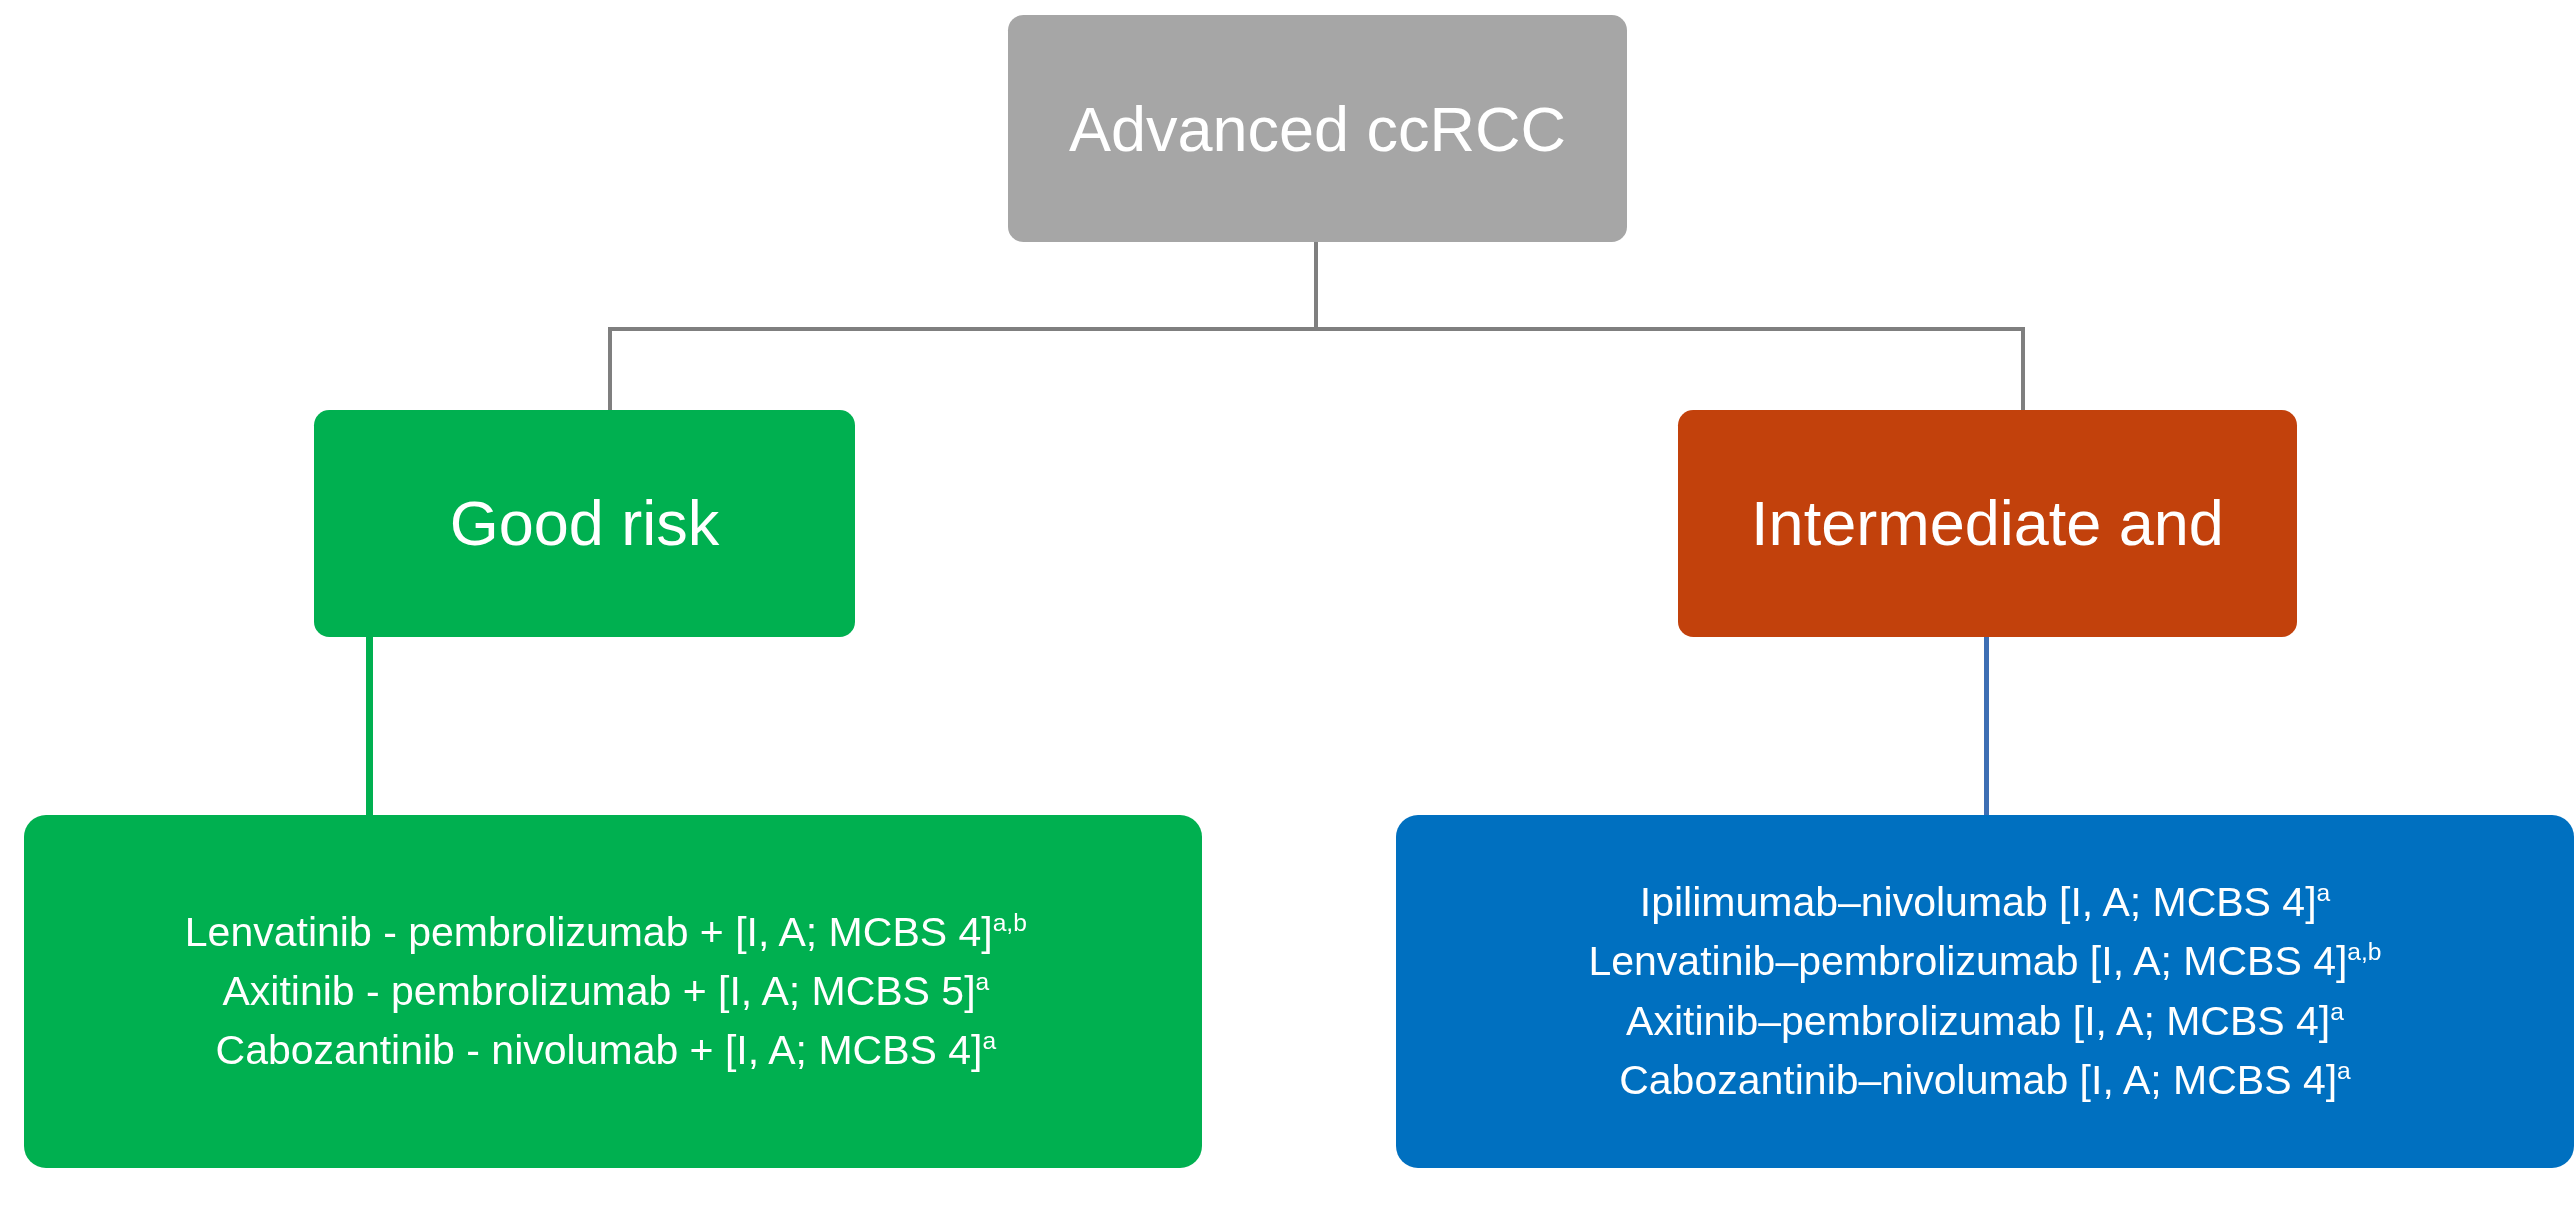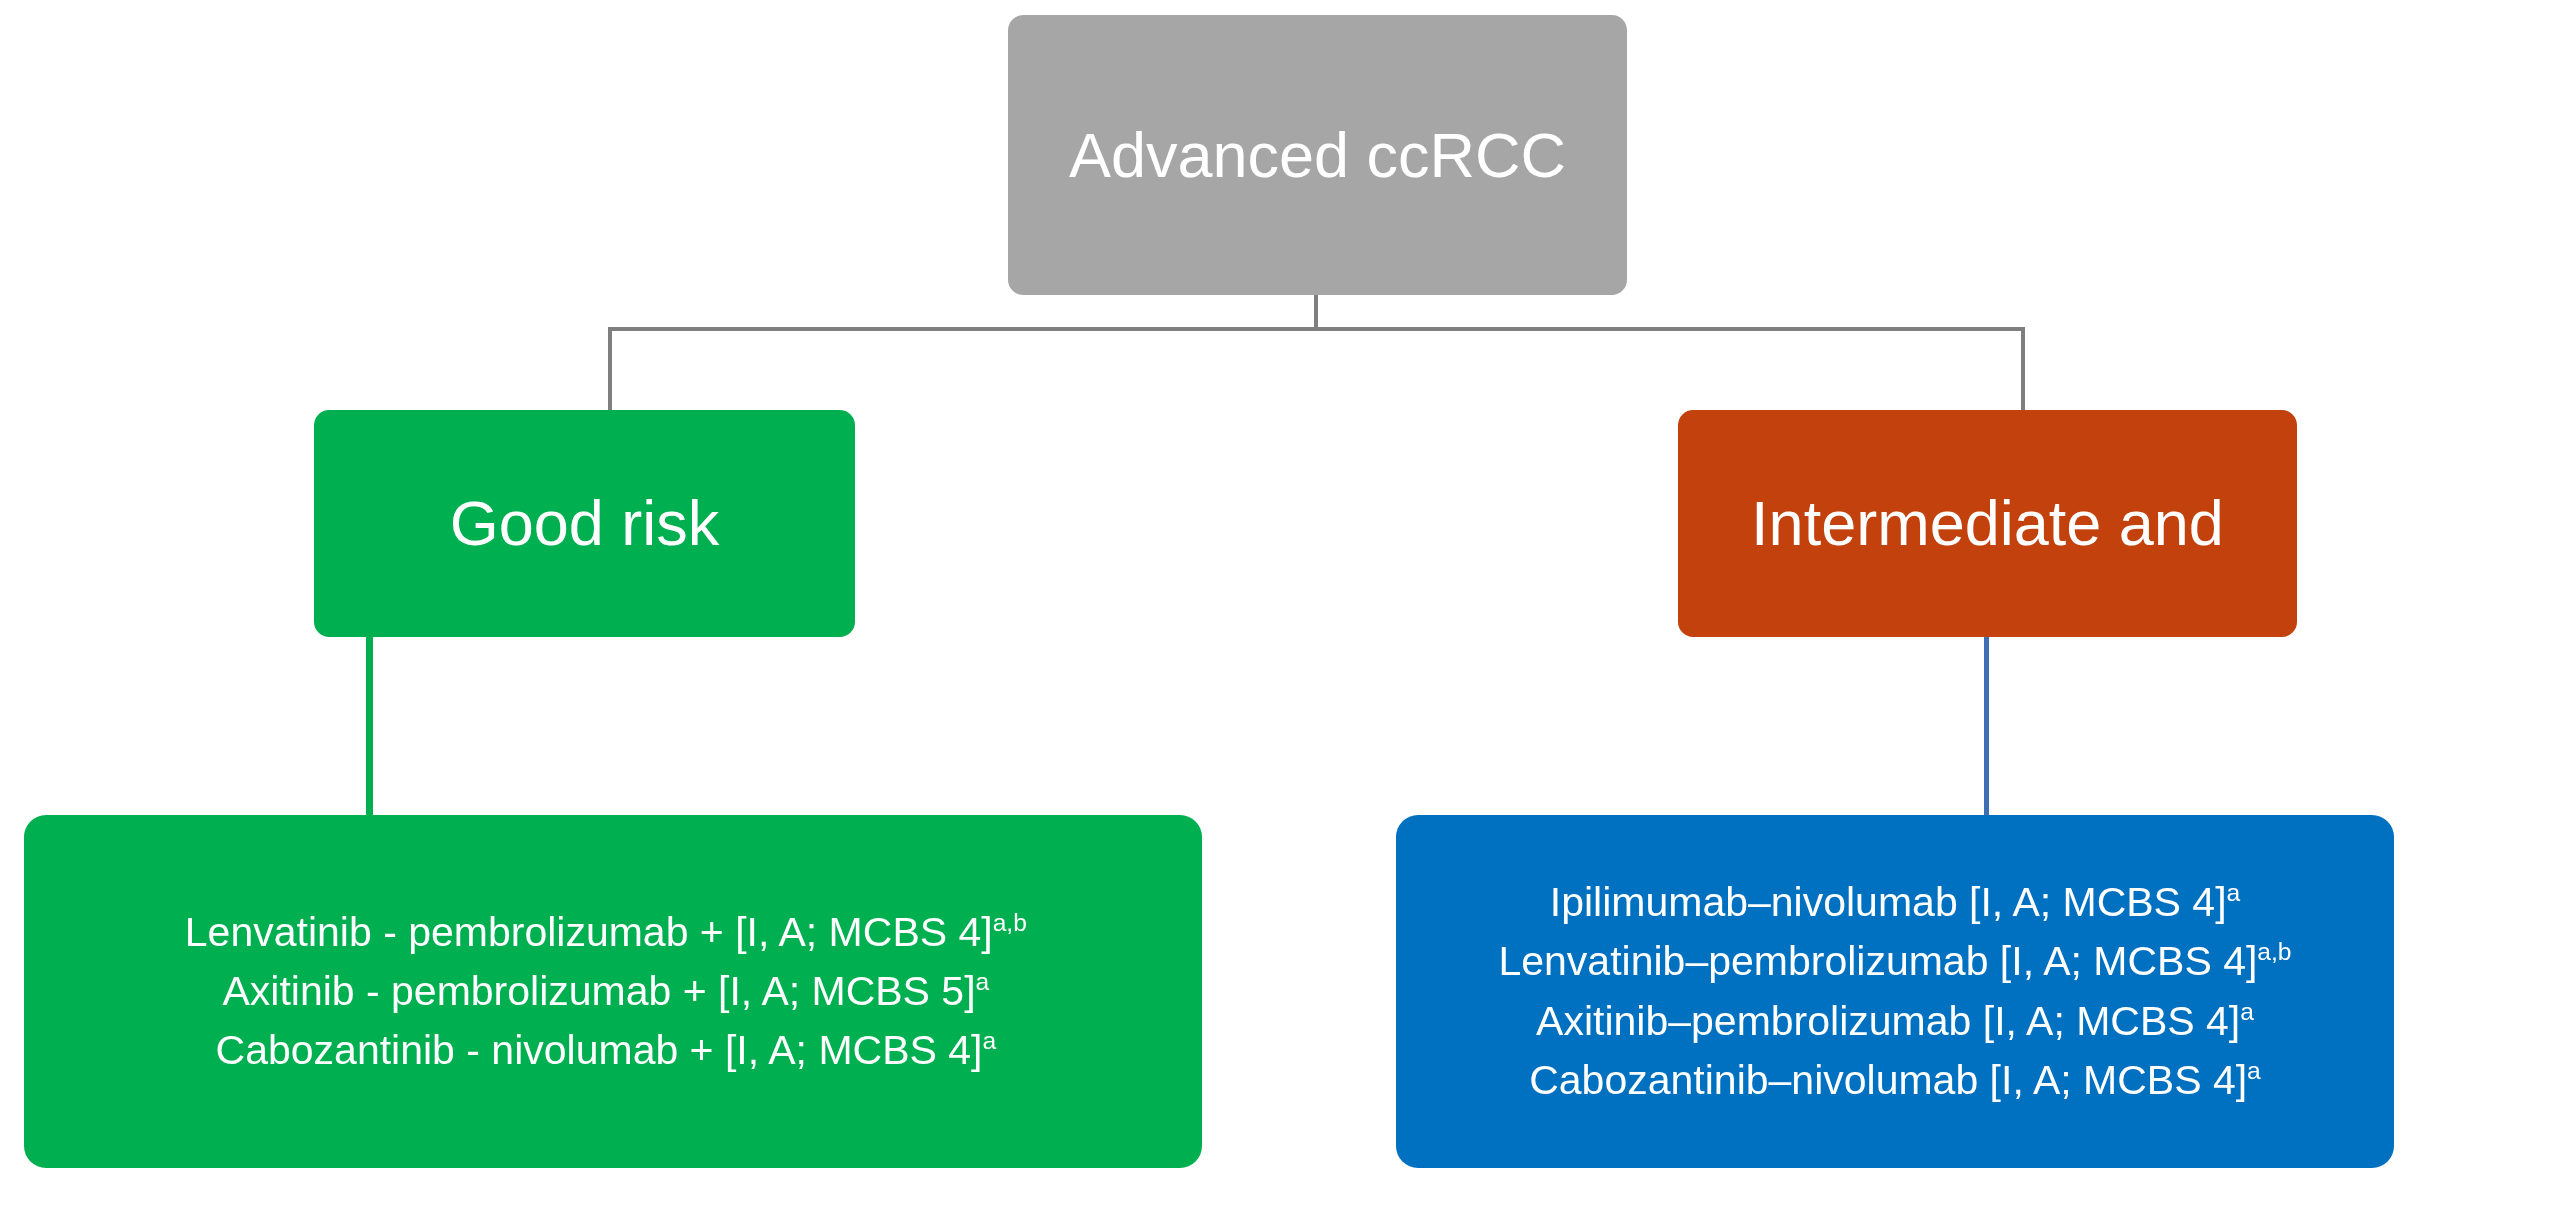--- a/index.html
+++ b/index.html
@@ -28,21 +28,21 @@
     color: #ffffff;
     text-align: center;
     line-height: 1.15;
   }
 
   
   .node-root {
     left: 1008px;
     top: 15.3px;
     width: 619px;
-    height: 280px;
+    height: 227px;
     background: #a6a6a6;
     border-radius: 15.3px;
     font-size: 63px;
   }
 
   
   .node-risk {
     border-radius: 15.3px;
     font-size: 63px;
   }
@@ -74,21 +74,21 @@
     left: 24px;
     top: 815px;
     width: 1178px;
     height: 353px;
     background: #00b050;
     padding-left: 6px;
   }
   .node-tx-poor {
     left: 1396px;
     top: 815px;
-    width: 998px;
+    width: 1178px;
     height: 353px;
     background: #0070c0;
   }
 
   .tx-line {
     display: block;
     width: 100%;
     text-align: center;
     color: #ffffff;
     font-size: 41px;

